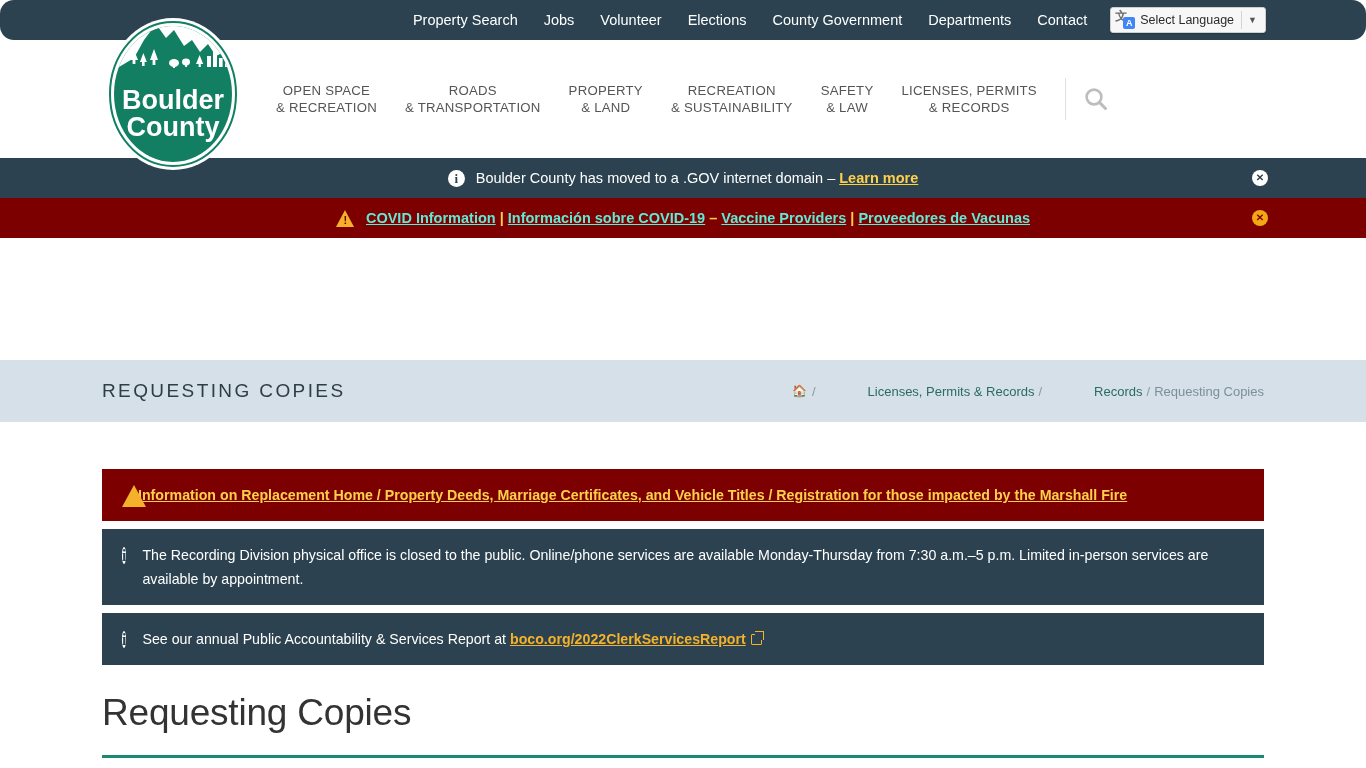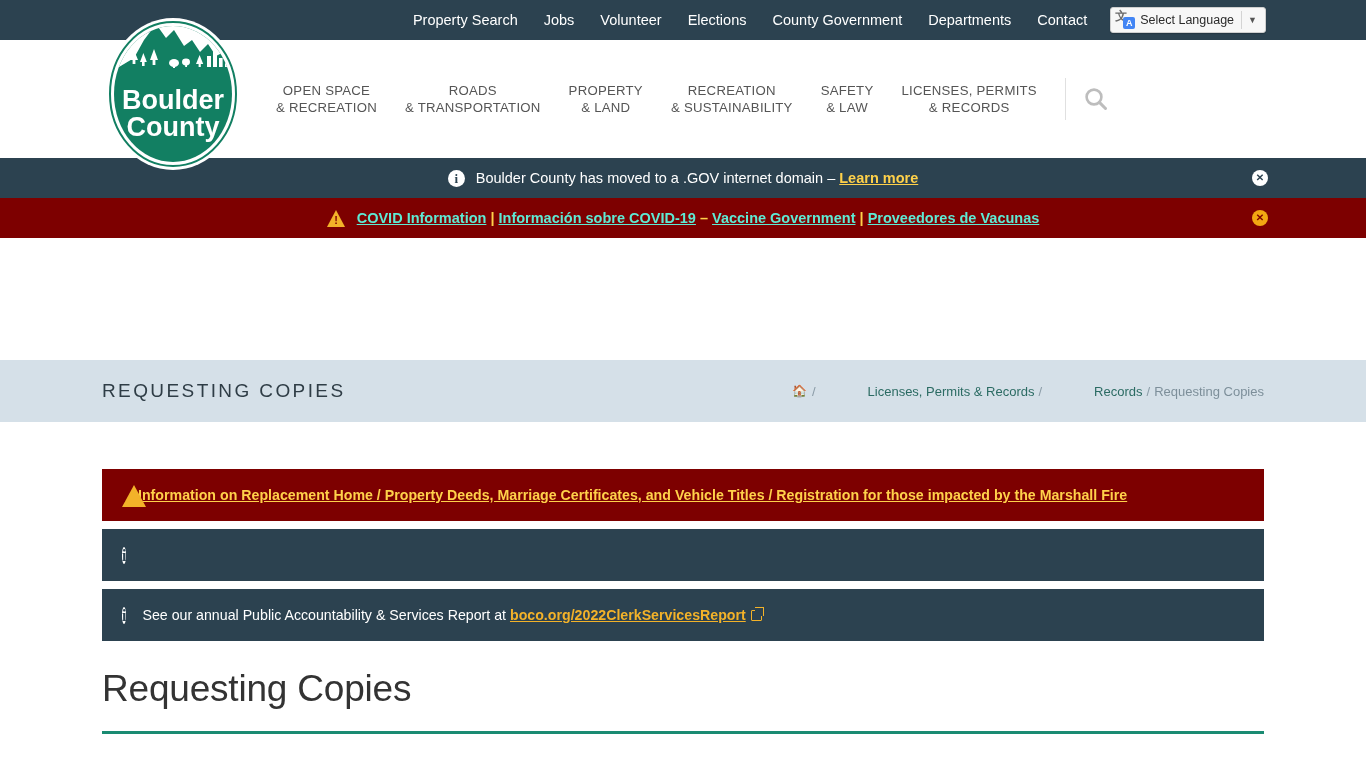--- a/index.html
+++ b/index.html
@@ -14,20 +14,21 @@
 
   
   .topbar {
     position: relative;
     height: 40px;
     background: #2c4250;
     display: flex;
     align-items: center;
     justify-content: flex-end;
     padding-right: 100px;
+    border-radius: 14px;
   }
   .topbar-nav { display: flex; align-items: center; gap: 0; }
   .topbar-link {
     color: #ffffff;
     font-size: 14.5px;
     text-decoration: none;
     padding: 0 13px;
     line-height: 40px;
     white-space: nowrap;
     cursor: pointer;
@@ -441,21 +442,21 @@
   </div>
   <span class="banner-close close-white">✕</span>
 </div>
 
 <div class="banner banner-alert">
   <div class="banner-inner">
     <span class="icon-warn-tri">
       <span class="tri"></span>
         <span class="bang">!</span>
     </span>
-    <span class="banner-text"><a>COVID Information</a><span class="sep"> | </span><a>Información sobre COVID-19</a><span class="sep"> – </span><a>Vaccine Government</a><span class="sep"> | </span><a>Proveedores de Vacunas</a></span>
+    <span class="banner-text"><a>COVID Information</a><span class="sep"> | </span><a>Información sobre COVID-19</a><span class="sep"> – </span><a>Vaccine Providers</a><span class="sep"> | </span><a>Proveedores de Vacunas</a></span>
   </div>
   <span class="banner-close close-amber">✕</span>
 </div>
 
 <div class="gap-white"></div>
 
 <div class="title-band">
   <div class="page-title-upper">REQUESTING COPIES</div>
   <div class="breadcrumb">
     <span class="home-ico">🏠</span>
@@ -476,20 +477,21 @@
         <span class="tri"></span><span class="bang">!</span>
       </span>
     </span>
     <div class="alert-body"><a>Information on Replacement Home / Property Deeds, Marriage Certificates, and Vehicle Titles / Registration for those impacted by the Marshall Fire</a></div>
   </div>
 
   <div class="alert-box alert-dark">
     <span class="alert-ico-wrap">
       <span class="big-info">i</span>
     </span>
+    <div class="alert-body">The Recording Division physical office is closed to the public. Online/phone services are available Monday-Thursday from 7:30 a.m.–5 p.m. Limited in-person services are available by appointment.</div>
   </div>
 
   <div class="alert-box alert-dark">
     <span class="alert-ico-wrap">
       <span class="big-info">i</span>
     </span>
     <div class="alert-body"><span>See our annual Public Accountability &amp; Services Report at </span><a>boco.org/2022ClerkServicesReport</a><span class="ext-ico"></span></div>
   </div>
 
   <h1 class="h1-title">Requesting Copies</h1>

